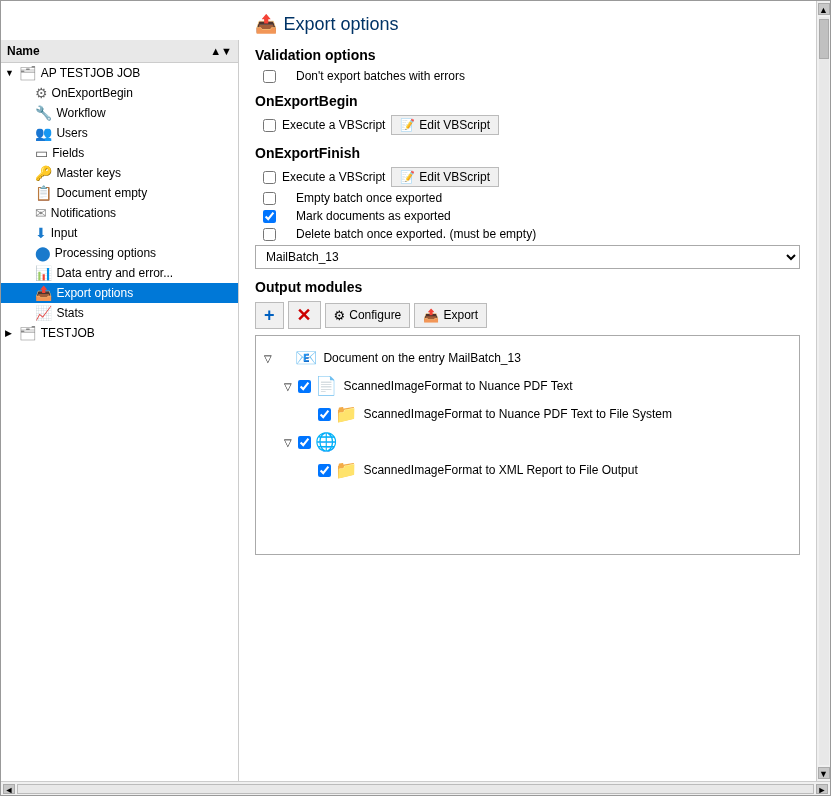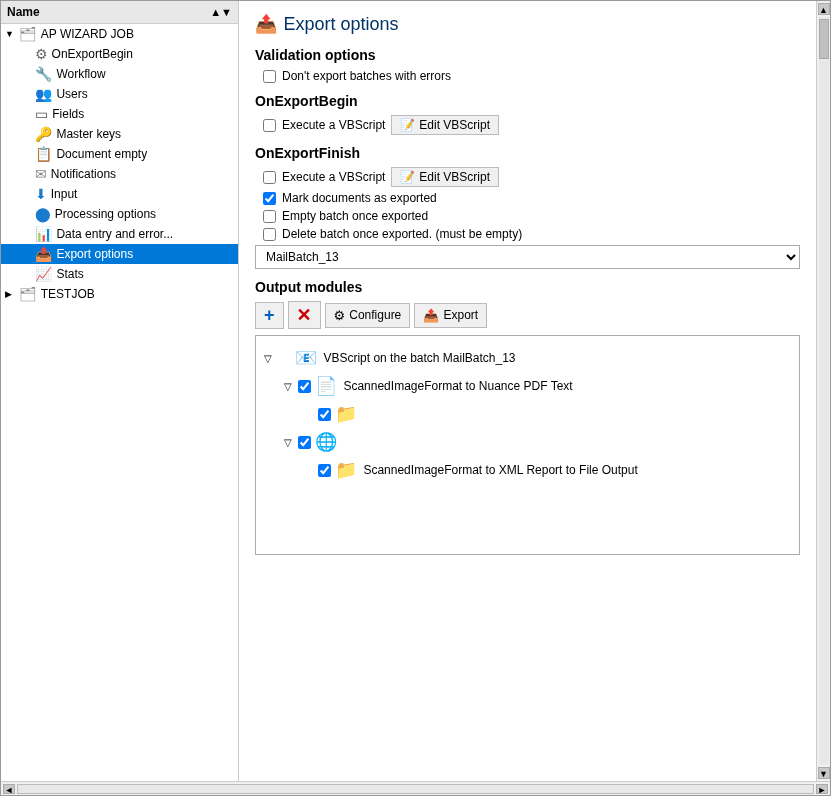--- a/index.html
+++ b/index.html
@@ -1,34 +1,34 @@
 <!DOCTYPE html>
 <html><head>
   <meta charset="utf-8">
   <style>
     * { box-sizing: border-box; margin: 0; padding: 0; }
     body { font-family: 'Segoe UI', Tahoma, Geneva, Verdana, sans-serif; font-size: 13px; background: #f0f0f0; }
     .app-container { width: 831px; height: 796px; display: flex; flex-direction: column; border: 1px solid #999; background: #fff; }
     .main-area { display: flex; flex: 1; overflow: hidden; }
 
     
-    .sidebar { width: 238px; min-width: 238px; background: #fff; border-right: 1px solid #ccc; overflow-y: auto; overflow-x: hidden; }
+    .sidebar { width: 238px; min-width: 238px; background: #fff; border-right: 1px solid #ccc; overflow-y: auto; overflow-x: hidden; margin-top: 39px; }
     .sidebar-header { background: #e8e8e8; padding: 4px 6px; font-weight: bold; font-size: 12px; border-bottom: 1px solid #ccc; display: flex; align-items: center; justify-content: space-between; }
     .sidebar-header span { font-weight: bold; }
     .tree-item { display: flex; align-items: center; padding: 2px 4px; cursor: pointer; user-select: none; white-space: nowrap; }
     .tree-item.selected { background: #0078d7; color: #fff; }
     .tree-icon { margin-right: 4px; font-size: 14px; }
     .expand-btn { font-size: 10px; margin-right: 2px; cursor: pointer; display: inline-block; width: 12px; }
     .tree-label { font-size: 12px; }
 
     
     .content { flex: 1; overflow-y: auto; overflow-x: hidden; padding: 12px 16px; background: #fff; }
     .page-title { font-size: 18px; font-weight: normal; color: #003366; margin-bottom: 12px; display: flex; align-items: center; gap: 6px; }
     .section-heading { font-size: 14px; font-weight: bold; margin: 10px 0 6px 0; color: #000; }
-    .checkbox-row { display: flex; align-items: center; gap: 6px; margin: 4px 0 4px 8px; }
+    .checkbox-row { display: flex; align-items: center; gap: 20px; margin: 4px 0 4px 8px; }
     .checkbox-row input[type=checkbox] { width: 13px; height: 13px; cursor: pointer; }
     .checkbox-label { font-size: 12px; }
     .vbscript-row { display: flex; align-items: center; gap: 6px; margin: 4px 0 4px 8px; }
     .vbscript-row input[type=checkbox] { width: 13px; height: 13px; }
     .btn-edit-vbs { background: #f0f0f0; border: 1px solid #bbb; padding: 2px 8px; font-size: 12px; cursor: pointer; display: flex; align-items: center; gap: 4px; }
     .btn-edit-icon { font-size: 12px; color: #cc9900; }
     .batch-select-label { font-size: 13px; font-weight: bold; margin: 8px 0 4px 0; }
     .batch-select { width: 100%; padding: 3px 6px; font-size: 12px; border: 1px solid #aaa; background: #fff; }
 
     
@@ -62,21 +62,21 @@
     <div class="sidebar">
       <div class="sidebar-header">
         <span>Name</span>
         <span style="font-size:11px; cursor:pointer;">▲▼</span>
       </div>
 
       <div id="sidebar-tree">
           <div class="tree-item" style="padding-left: 4px;">
             <span class="expand-btn" style="font-size: 9px;">▼</span>
             <span class="tree-icon" style="color: rgb(136, 136, 136);">🗂</span>
-            <span class="tree-label">AP WIZARD JOB</span>
+            <span class="tree-label">AP TESTJOB JOB</span>
           </div>
           <div class="tree-item" style="padding-left: 20px;">
             <span class="expand-btn"></span>
             <span class="tree-icon" style="color: rgb(102, 102, 102);">⚙</span>
             <span class="tree-label">OnExportBegin</span>
           </div>
           <div class="tree-item" style="padding-left: 20px;">
             <span class="expand-btn"></span>
             <span class="tree-icon" style="color: rgb(102, 102, 102);">🔧</span>
             <span class="tree-label">Workflow</span>
@@ -169,26 +169,26 @@
       <div class="vbscript-row">
         <input type="checkbox" id="oef-cb" style="">
         <label class="checkbox-label" for="oef-cb">Execute a VBScript</label>
         <button class="btn-edit-vbs">
           <span class="btn-edit-icon">📝</span>
           <span>Edit VBScript</span>
         </button>
       </div>
 
       <div class="checkbox-row">
+        <input type="checkbox" id="eb-cb" style="">
+        <label class="checkbox-label" for="eb-cb">Empty batch once exported</label>
+      </div>
+      <div class="checkbox-row">
         <input type="checkbox" id="md-cb" checked="" style="">
         <label class="checkbox-label" for="md-cb">Mark documents as exported</label>
-      </div>
-      <div class="checkbox-row">
-        <input type="checkbox" id="eb-cb" style="">
-        <label class="checkbox-label" for="eb-cb">Empty batch once exported</label>
       </div>
       <div class="checkbox-row">
         <input type="checkbox" id="db-cb" style="">
         <label class="checkbox-label" for="db-cb">Delete batch once exported. (must be empty)</label>
       </div>
 
       
       <select class="batch-select" id="batch-sel">
       <option value="MailBatch_13">MailBatch_13</option></select>
 
@@ -209,32 +209,33 @@
           <button class="toolbar-btn">
             <span style="font-size:13px;">📤</span>
             <span>Export</span>
           </button>
         </div>
         <div class="tree-panel" id="output-tree">
         <div class="output-tree-item" style="padding-left: 0px;">
               <span class="expand">▽</span>
               <span style="width: 13px; display: inline-block;"></span>
               <span class="output-icon">📧</span>
-              <span class="output-label">VBScript on the batch MailBatch_13</span>
+              <span class="output-label">Document on the entry MailBatch_13</span>
             </div>
             <div class="output-tree-item" style="padding-left: 20px;">
               <span class="expand">▽</span>
               <input type="checkbox" checked="" style="">
               <span class="output-icon">📄</span>
               <span class="output-label">ScannedImageFormat to Nuance PDF Text</span>
             </div>
             <div class="output-tree-item" style="padding-left: 40px;">
               <span style="width: 10px; display: inline-block;"></span>
               <input type="checkbox" checked="" style="">
               <span class="output-icon">📁</span>
+              <span class="output-label">ScannedImageFormat to Nuance PDF Text to File System</span>
             </div>
             <div class="output-tree-item" style="padding-left: 20px;">
               <span class="expand">▽</span>
               <input type="checkbox" checked="" style="">
               <span class="output-icon">🌐</span>
             </div>
             <div class="output-tree-item" style="padding-left: 40px;">
               <span style="width: 10px; display: inline-block;"></span>
               <input type="checkbox" checked="" style="">
               <span class="output-icon">📁</span>

